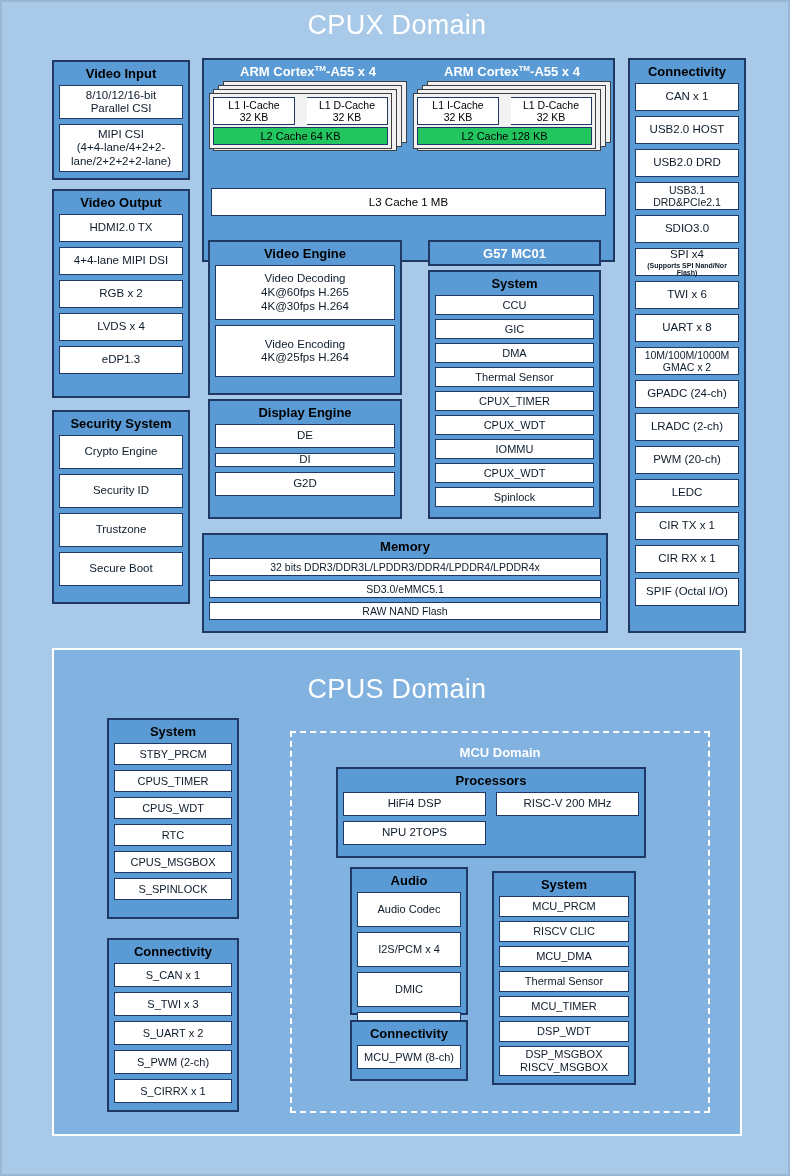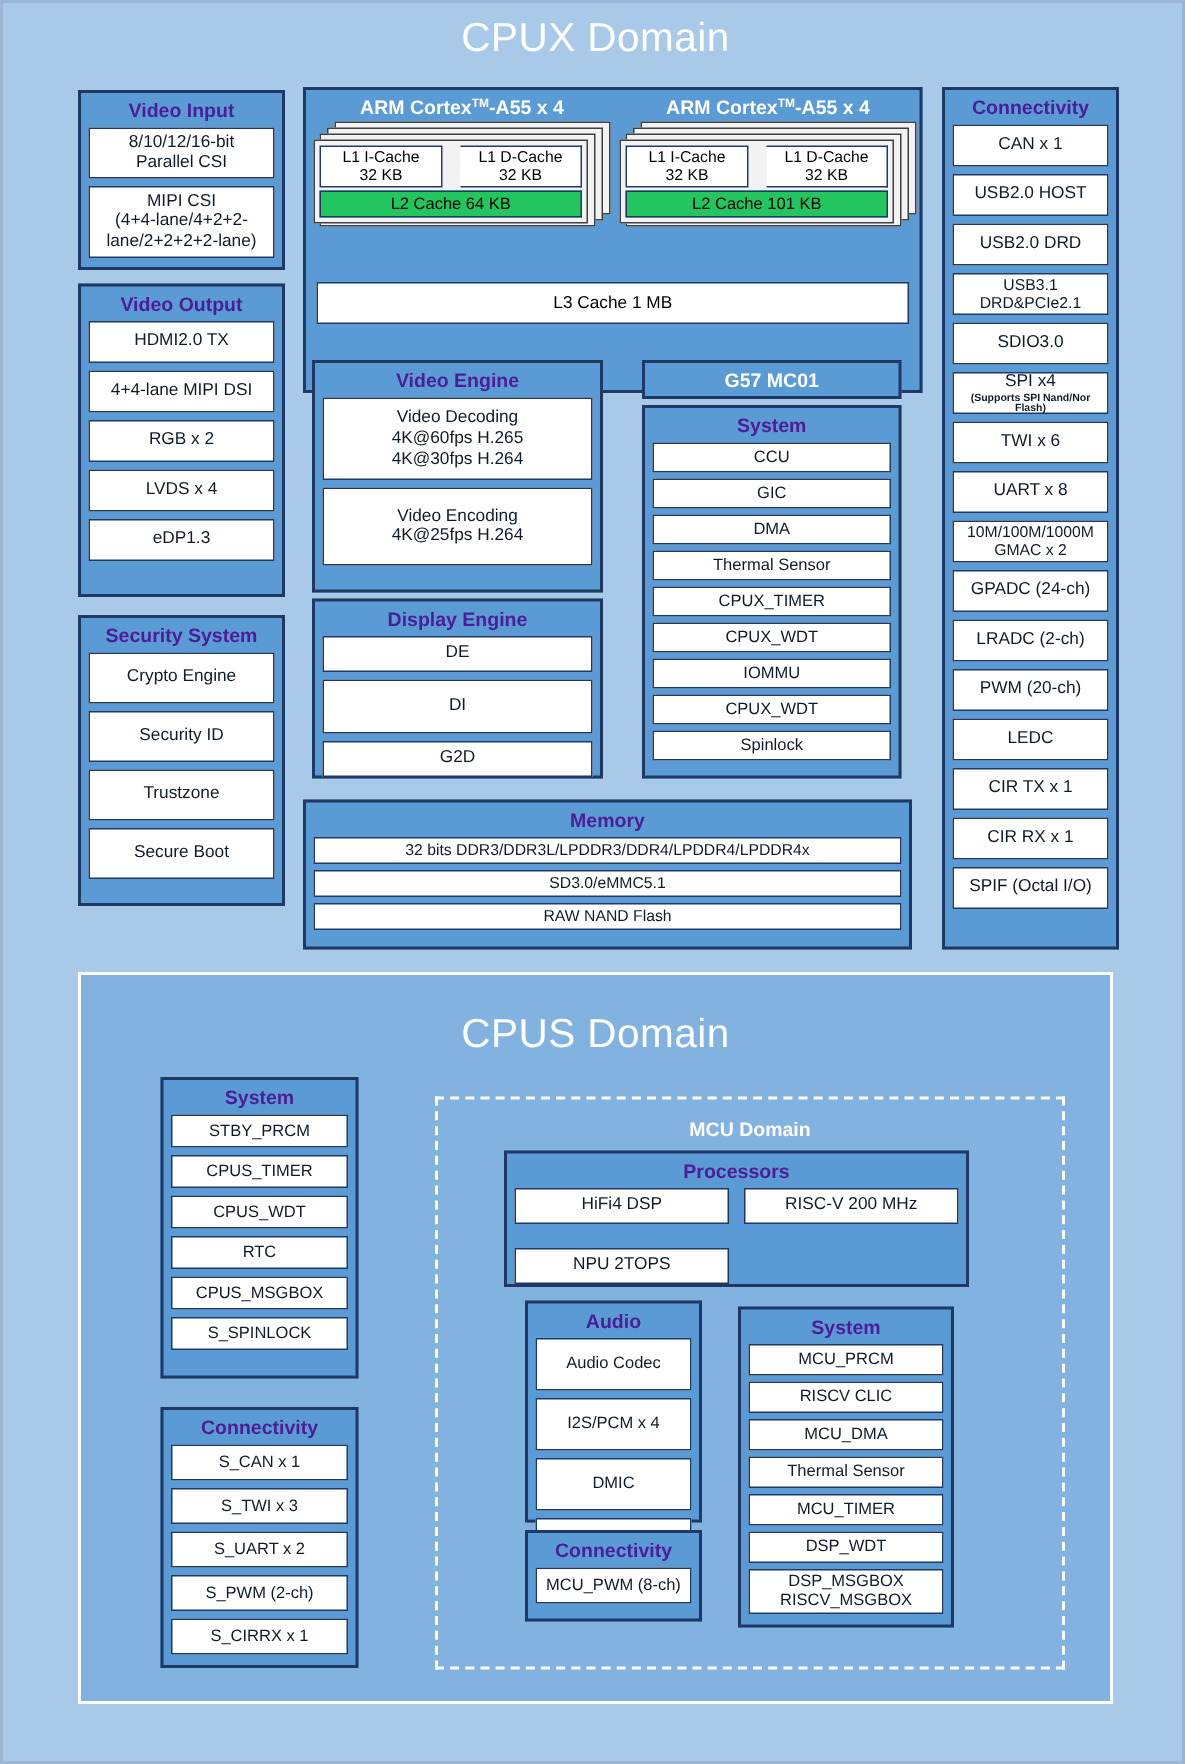--- a/index.html
+++ b/index.html
@@ -25,21 +25,21 @@
     letter-spacing:.3px;
   }
   .grp{
     background:#5b9bd5;
     border:2px solid #1f3864;
     box-sizing:border-box;
     padding:4px 5px 6px 5px;
   }
   .grp-title{
     text-align:center;
-    color:#4c1d95;
+    color:#000000;
     font-weight:bold;
     font-size:13px;
     padding:1px 0 4px 0;
     line-height:1.1;
   }
   .cell{
     background:#ffffff;
     border:1.5px solid #1f3864;
     box-sizing:border-box;
     text-align:center;
@@ -116,21 +116,21 @@
   #cpus-conn .cell{height:24px;margin-bottom:5px;font-size:11px;}
 
   #mcu-box{
     position:absolute;left:288px;top:729px;width:420px;height:382px;
     border:2px dashed #ffffff;box-sizing:border-box;
   }
   #mcu-label{text-align:center;color:#ffffff;font-weight:bold;font-size:13px;padding-top:12px;}
   #processors{position:absolute;left:334px;top:765px;width:310px;height:91px;}
   .proc-row{display:flex;gap:10px;}
   .proc-col{flex:1;}
-  .proc-col .cell{height:24px;margin-bottom:16px;font-size:11.5px;}
+  .proc-col .cell{height:24px;margin-bottom:5px;font-size:11.5px;}
   #audio{position:absolute;left:348px;top:865px;width:118px;height:148px;}
   #audio .cell{height:35px;margin-bottom:5px;font-size:11px;}
   #mcu-conn{position:absolute;left:348px;top:1018px;width:118px;height:61px;}
   #mcu-conn .cell{height:24px;font-size:11px;}
   #mcu-sys{position:absolute;left:490px;top:869px;width:144px;height:214px;}
   #mcu-sys .cell{height:21px;margin-bottom:4px;font-size:11px;}
   #mcu-sys .cell.two{height:30px;}
 </style>
 </head>
 <body>
@@ -187,38 +187,38 @@
       <div class="arm-head">ARM Cortex<sup>TM</sup>-A55 x 4</div>
       <div class="stack">
         <div class="sheet s1"></div>
         <div class="sheet s2"></div>
         <div class="sheet s3"></div>
         <div class="front">
           <div class="l1row">
             <div class="l1">L1 I-Cache<br>32 KB</div>
             <div class="l1">L1 D-Cache<br>32 KB</div>
           </div>
-          <div class="l2">L2 Cache 101 KB</div>
+          <div class="l2">L2 Cache 128 KB</div>
         </div>
       </div>
     </div>
 
     <div id="l3">L3 Cache 1 MB</div>
   </div>
 
   <div id="video-engine" class="grp">
     <div class="grp-title">Video Engine</div>
     <div class="cell" style="height:55px;">Video Decoding<br>4K@60fps H.265<br>4K@30fps H.264</div>
     <div class="cell" style="height:52px;">Video Encoding<br>4K@25fps H.264</div>
   </div>
 
   <div id="display-engine" class="grp">
     <div class="grp-title">Display Engine</div>
     <div class="cell" style="height:24px;">DE</div>
-    <div class="cell" style="height:36px;">DI</div>
+    <div class="cell" style="height:14px;">DI</div>
     <div class="cell" style="height:24px;">G2D</div>
   </div>
 
   <div id="g57">G57 MC01</div>
 
   <div id="sys-cpux" class="grp">
     <div class="grp-title">System</div>
     <div class="cell">CCU</div>
     <div class="cell">GIC</div>
     <div class="cell">DMA</div>

